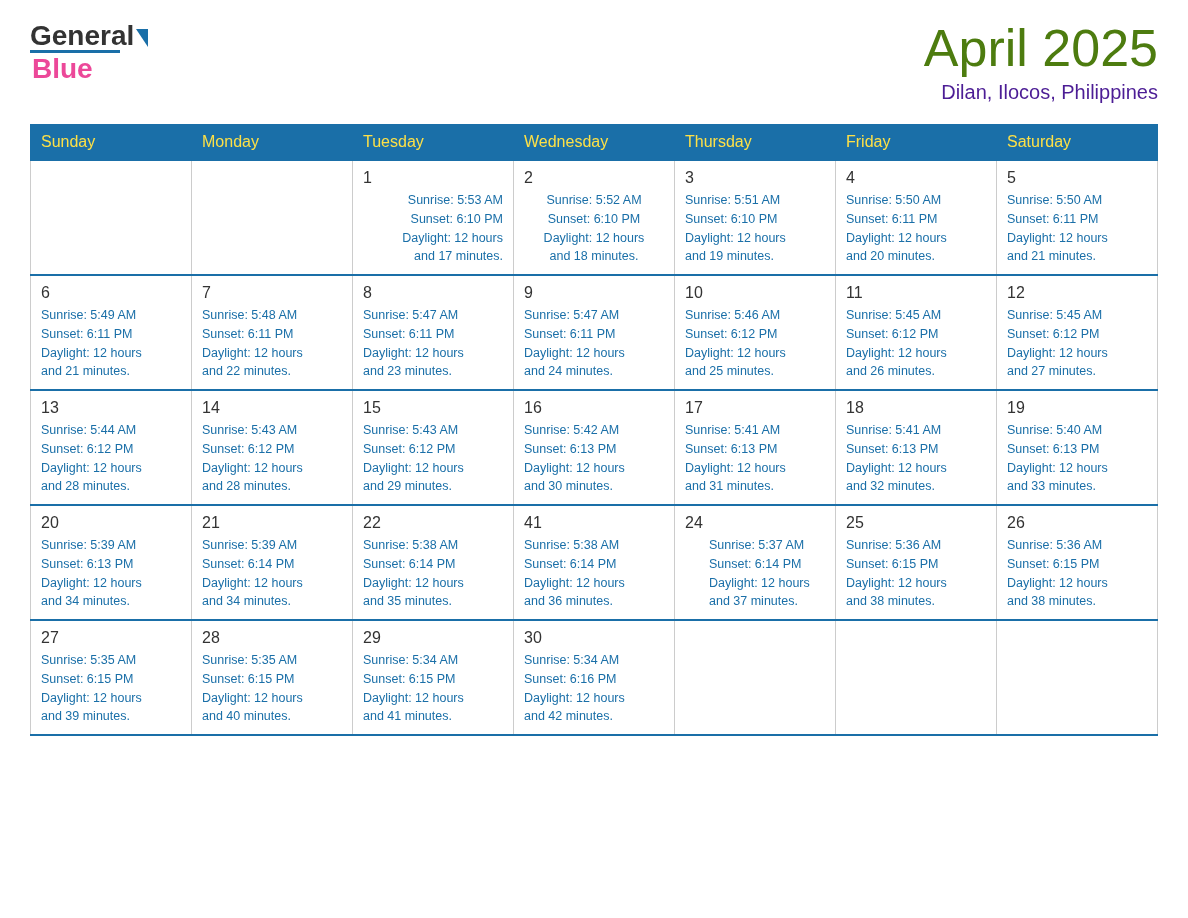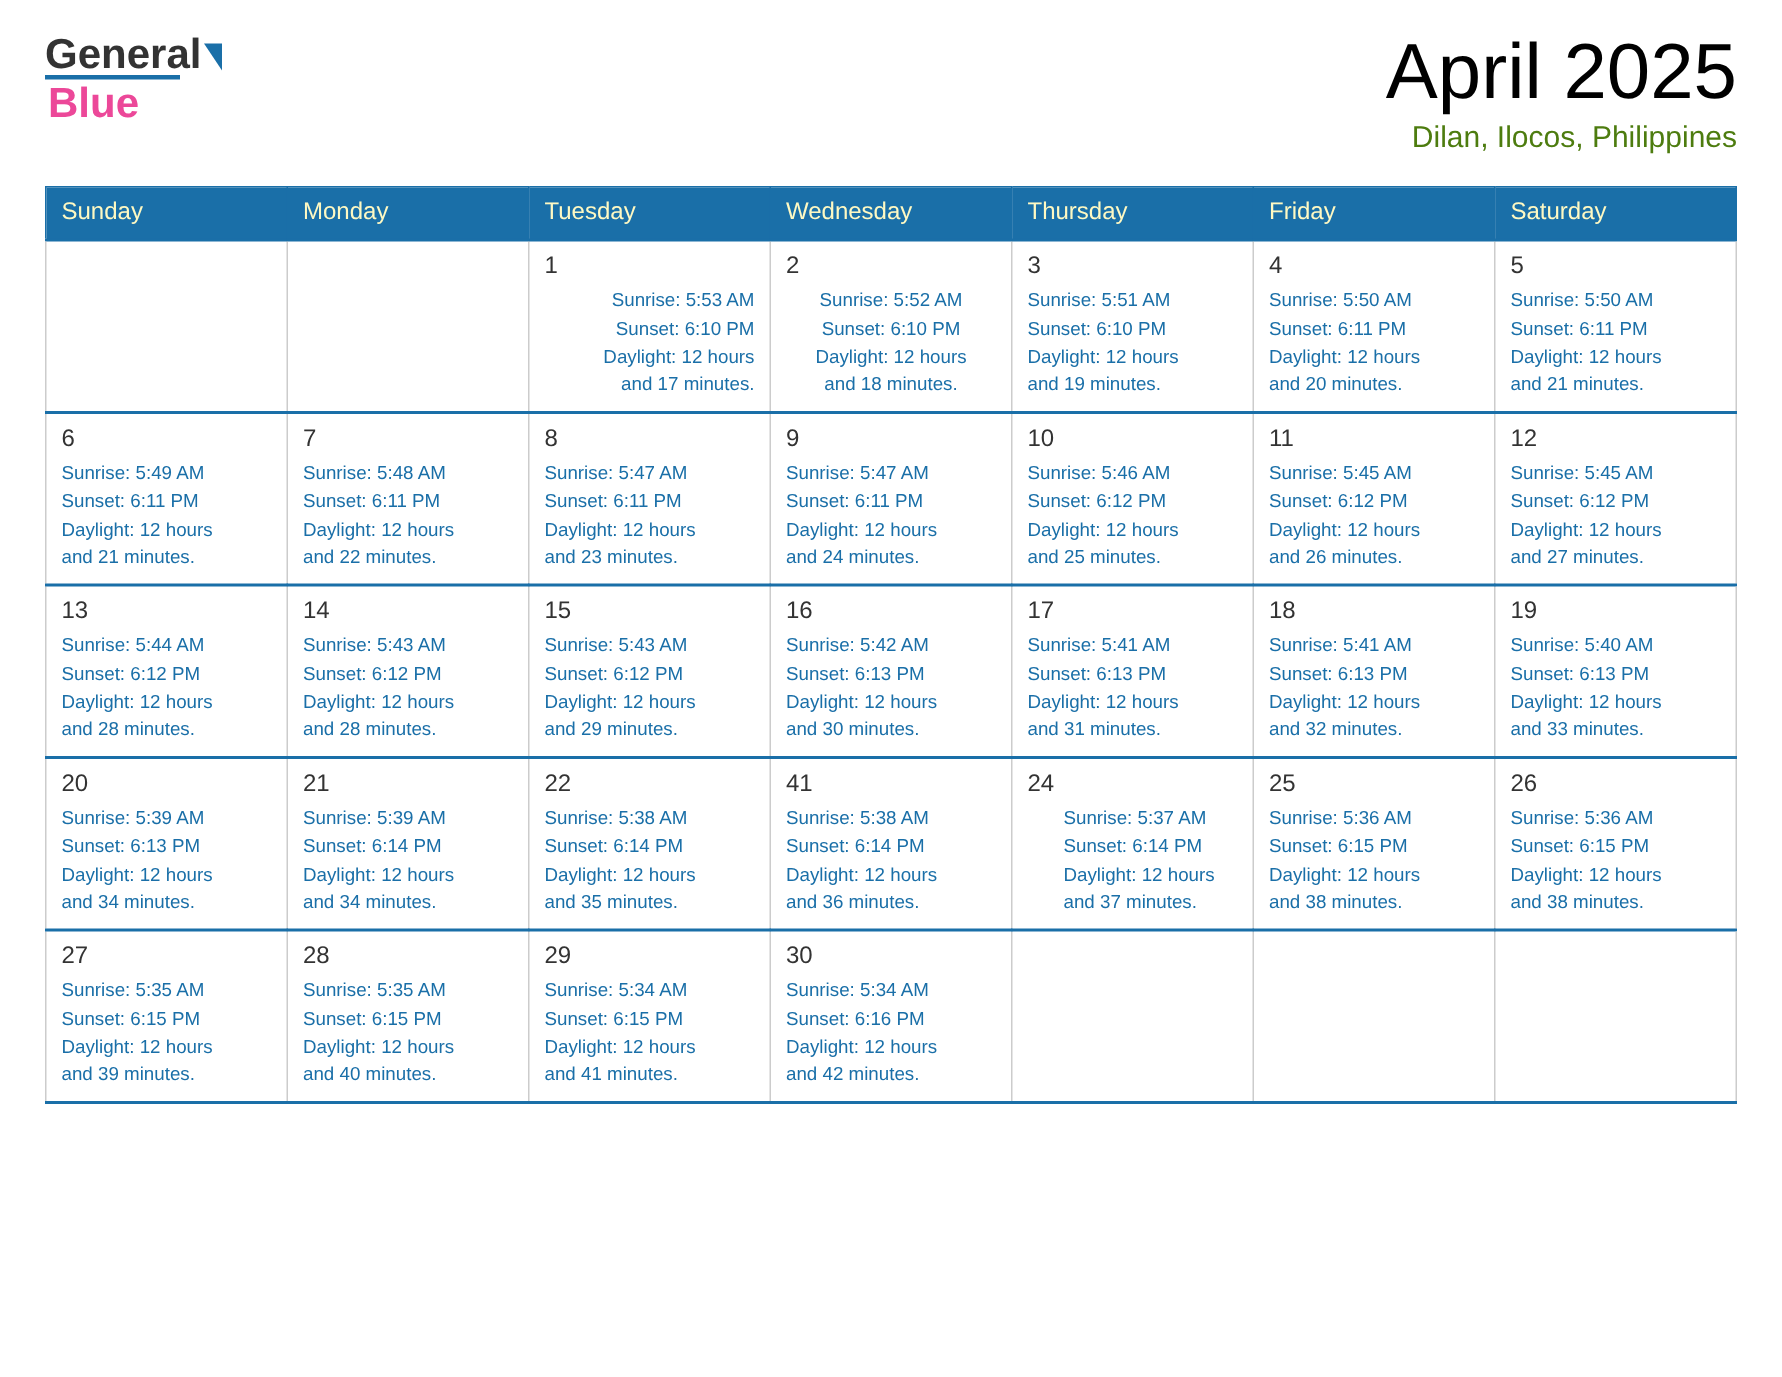--- a/index.html
+++ b/index.html
@@ -44,36 +44,36 @@
       height: 3px;
       background: #1a6fa8;
       margin-top: 2px;
     }
     .title-section {
       text-align: right;
     }
     .month-year {
       font-size: 52px;
       font-weight: normal;
-      color: #000000;
+      color: #4d7c0f;
       line-height: 1.1;
     }
     .location {
       font-size: 20px;
-      color: #4d7c0f;
+      color: #4c1d95;
       margin-top: 4px;
     }
     .calendar {
       width: 100%;
       border-collapse: collapse;
       border: 1px solid #aaa;
     }
     .calendar th {
       background: #1a6fa8;
-      color: #fef9c3;
+      color: #fde047;
       padding: 8px 10px;
       text-align: left;
       font-size: 16px;
       font-weight: normal;
       border: 1px solid #1a6fa8;
     }
     .calendar td {
       vertical-align: top;
       padding: 8px 10px;
       border: 1px solid #ccc;

